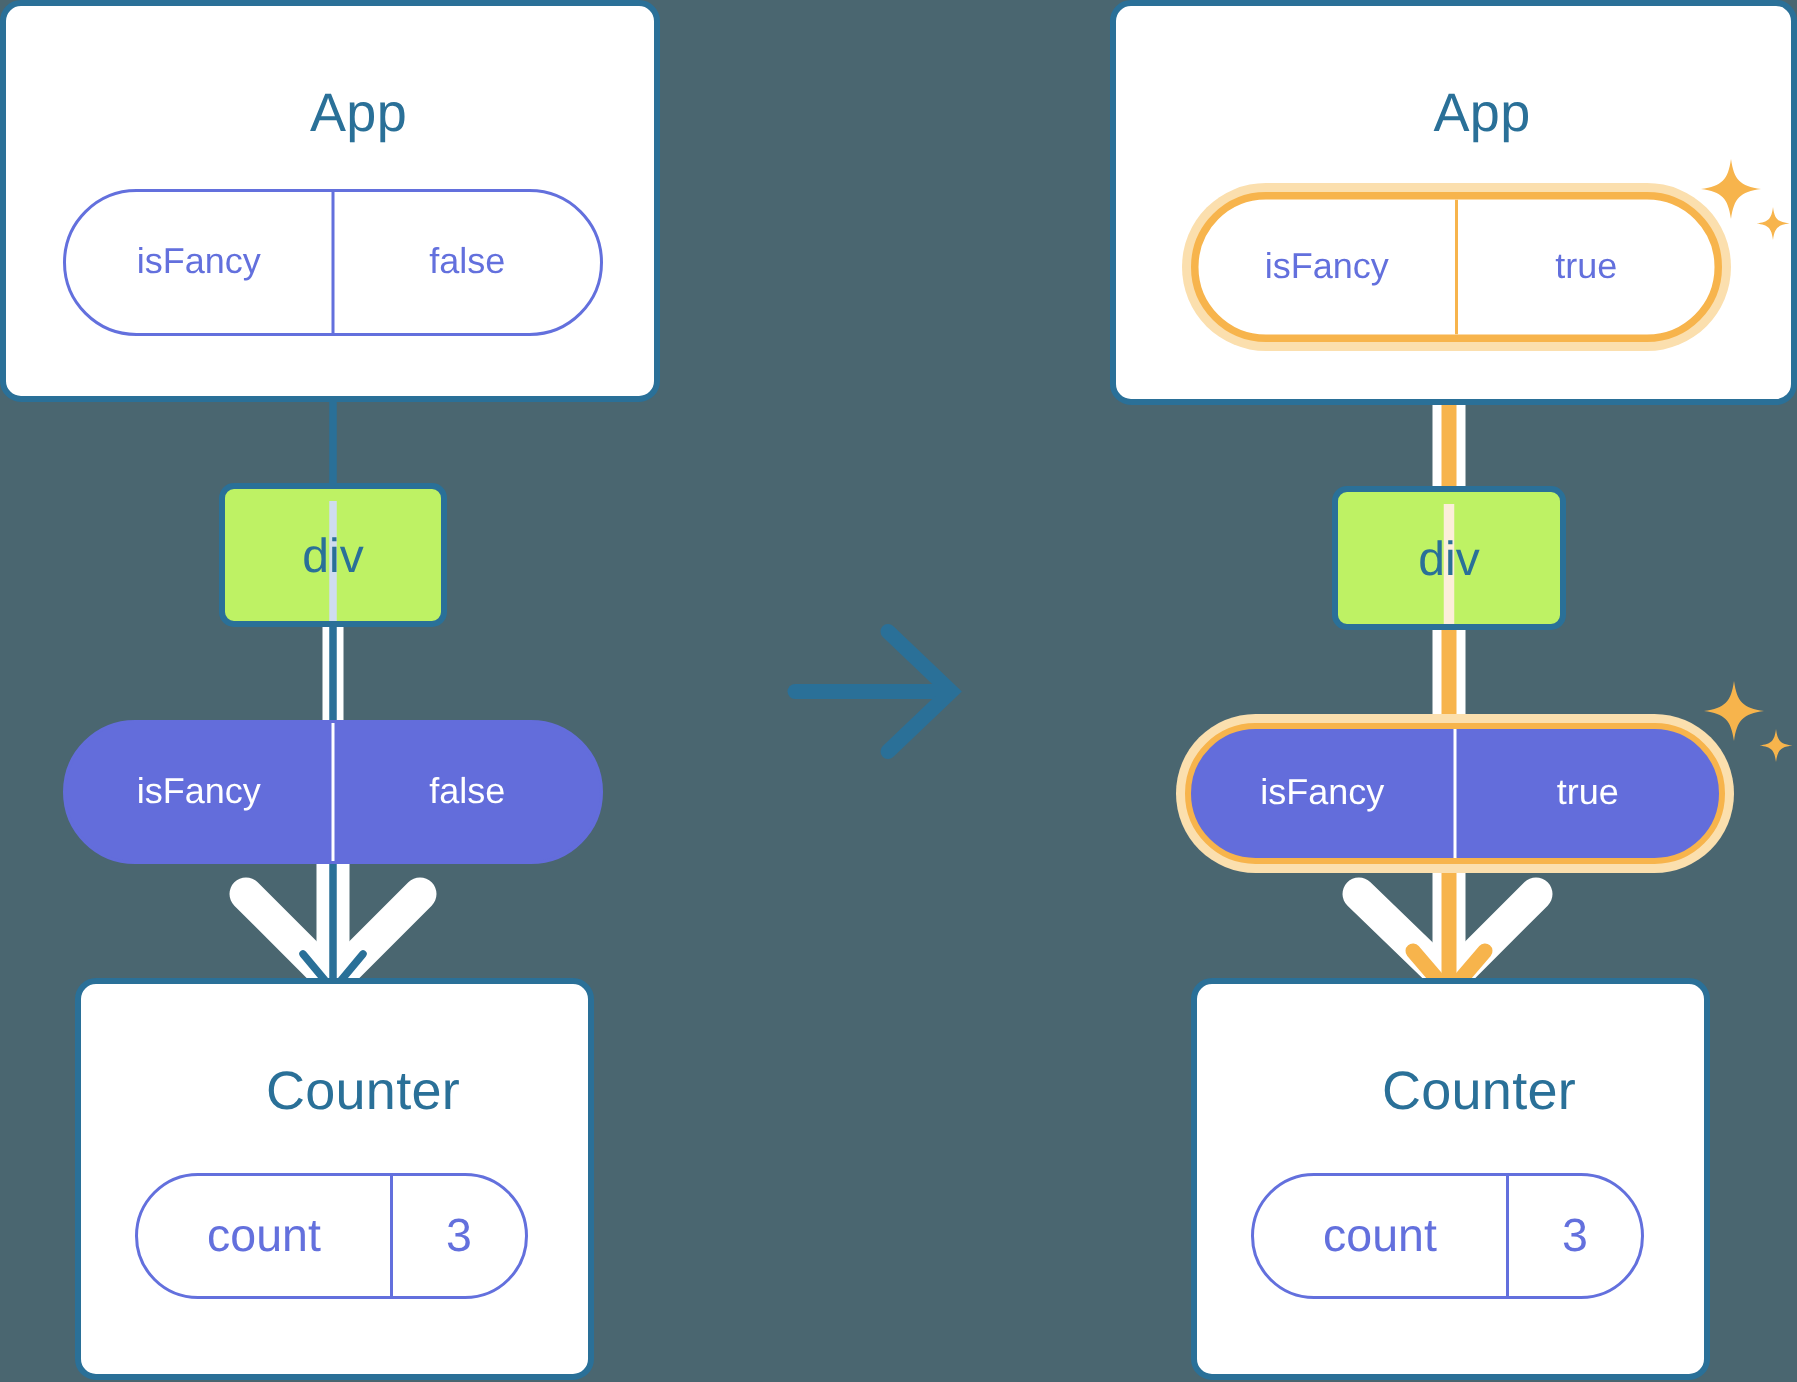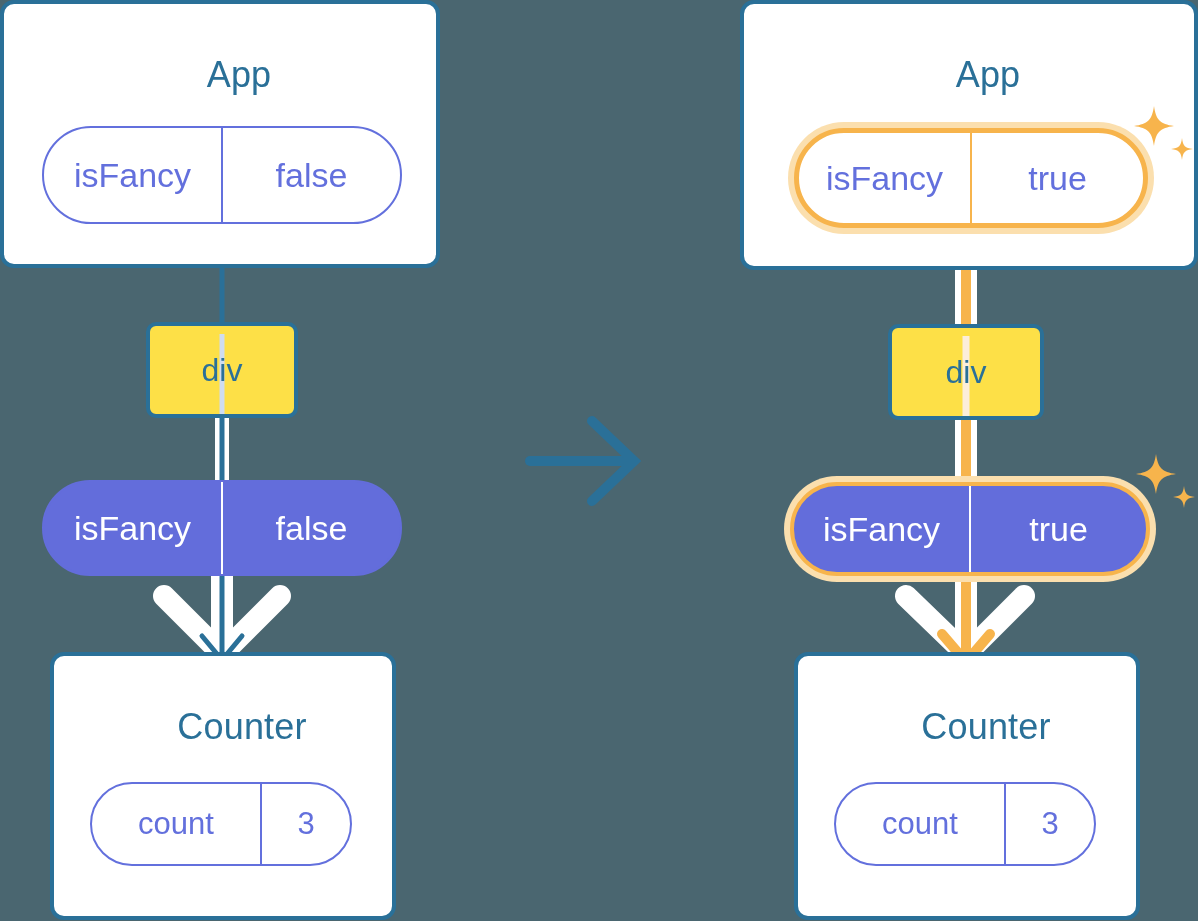--- a/index.html
+++ b/index.html
@@ -39,21 +39,21 @@
     text-align: center;
     color: #2a7098;
     font-size: 36px;
     font-family: "Liberation Sans", sans-serif;
     letter-spacing: 0.2px;
     padding-left: 38px;
   }
   
   .div-box {
     position: absolute;
-    background: #fde047;
+    background: #bef264;
     border: 4px solid #2a7098;
     border-radius: 10px;
     box-sizing: border-box;
     display: flex;
     align-items: center;
     justify-content: center;
     color: #2a7098;
     font-size: 32px;
   }
   .div-label { position: relative; z-index: 3; }
@@ -72,21 +72,21 @@
   }
   .pill-filled {
     background: #636ddb;
     border: 2.5px solid #636ddb;
   }
   .pill-half {
     flex: 1 1 50%;
     display: flex;
     align-items: center;
     justify-content: center;
-    font-size: 34px;
+    font-size: 24px;
     position: relative;
   }
   .pill-outline .pill-half { color: #6370dd; }
   .pill-filled  .pill-half { color: #ffffff; }
   .pill-half.right { border-left: 2.5px solid currentColor; text-align: center; }
   .pill-filled .pill-half.right { border-left: 2.5px solid #ffffff; }
   .pill-outline.hl-true {
     border: 5px solid #f7b44c;
     box-shadow: 0 0 0 6px #fbdfae;
   }

